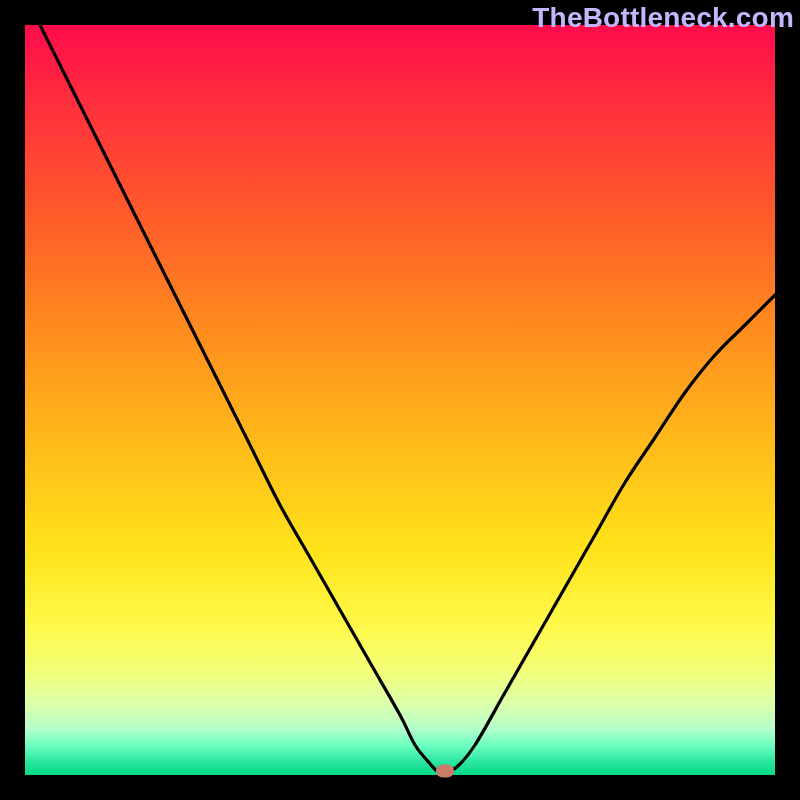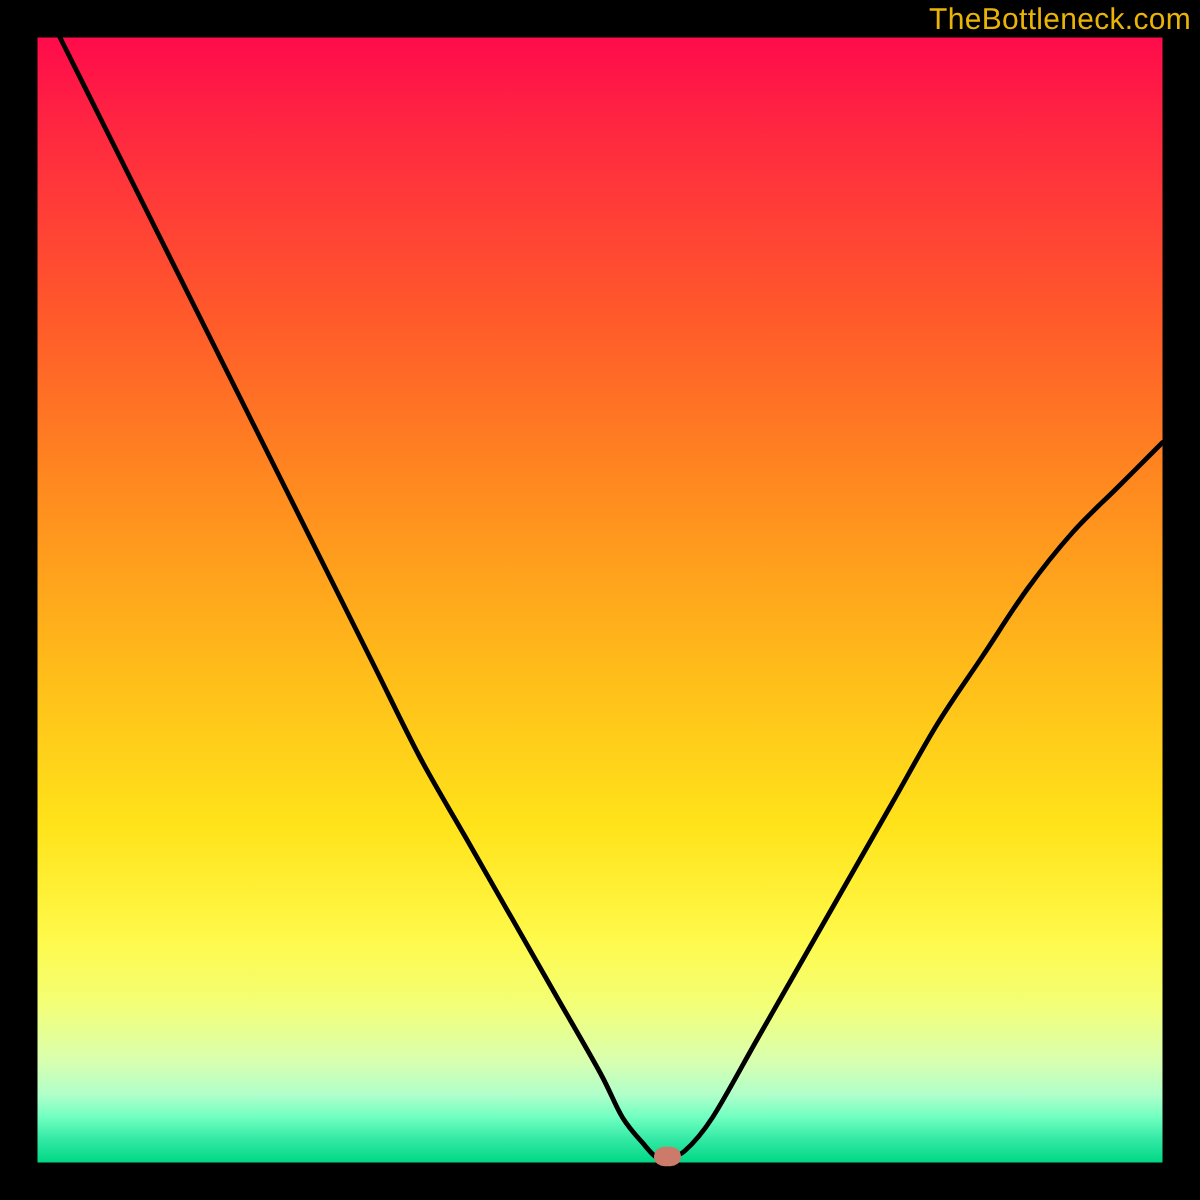--- a/index.html
+++ b/index.html
@@ -39,23 +39,23 @@
       #6fffc0 96%,
       #32e8a4 98%,
       #00d885 100%
     );
   }
   .attribution {
     position: absolute;
     top: 2px;
     right: 6px;
     font-family: Arial, Helvetica, sans-serif;
-    font-size: 20px;
-    color: #eab308;
-    font-weight: 400;
+    font-size: 28px;
+    color: #c4b5fd;
+    font-weight: 700;
     letter-spacing: 0.2px;
   }
   svg.curve {
     position: absolute;
     left: 25px;
     top: 25px;
     width: 750px;
     height: 750px;
     overflow: visible;
   }

